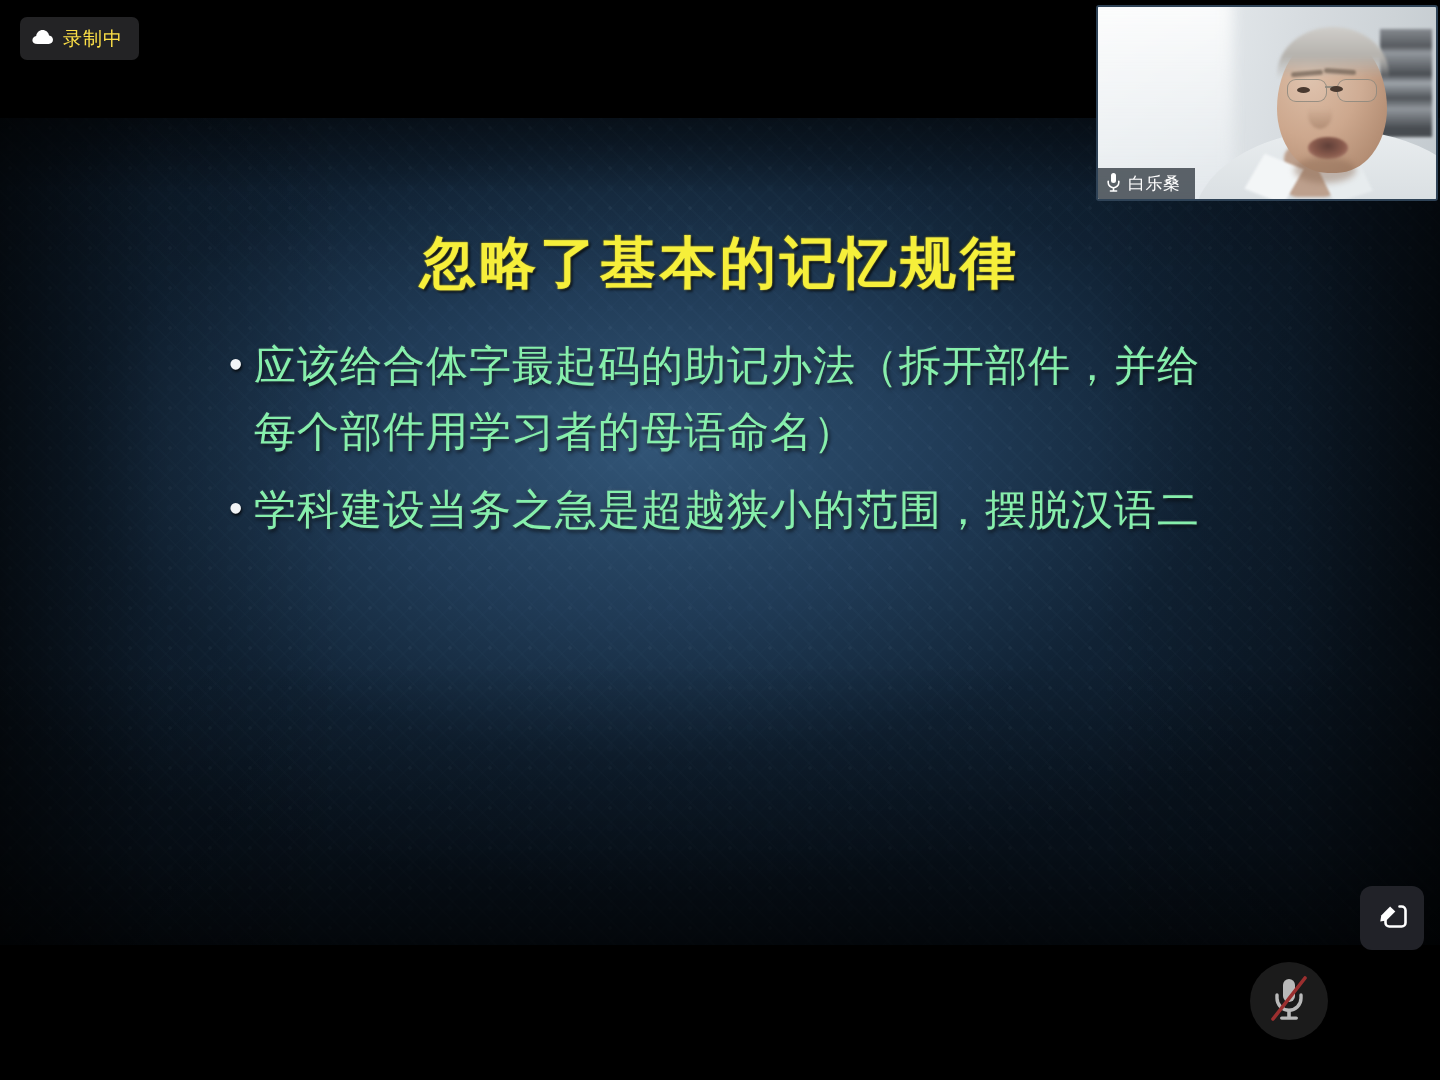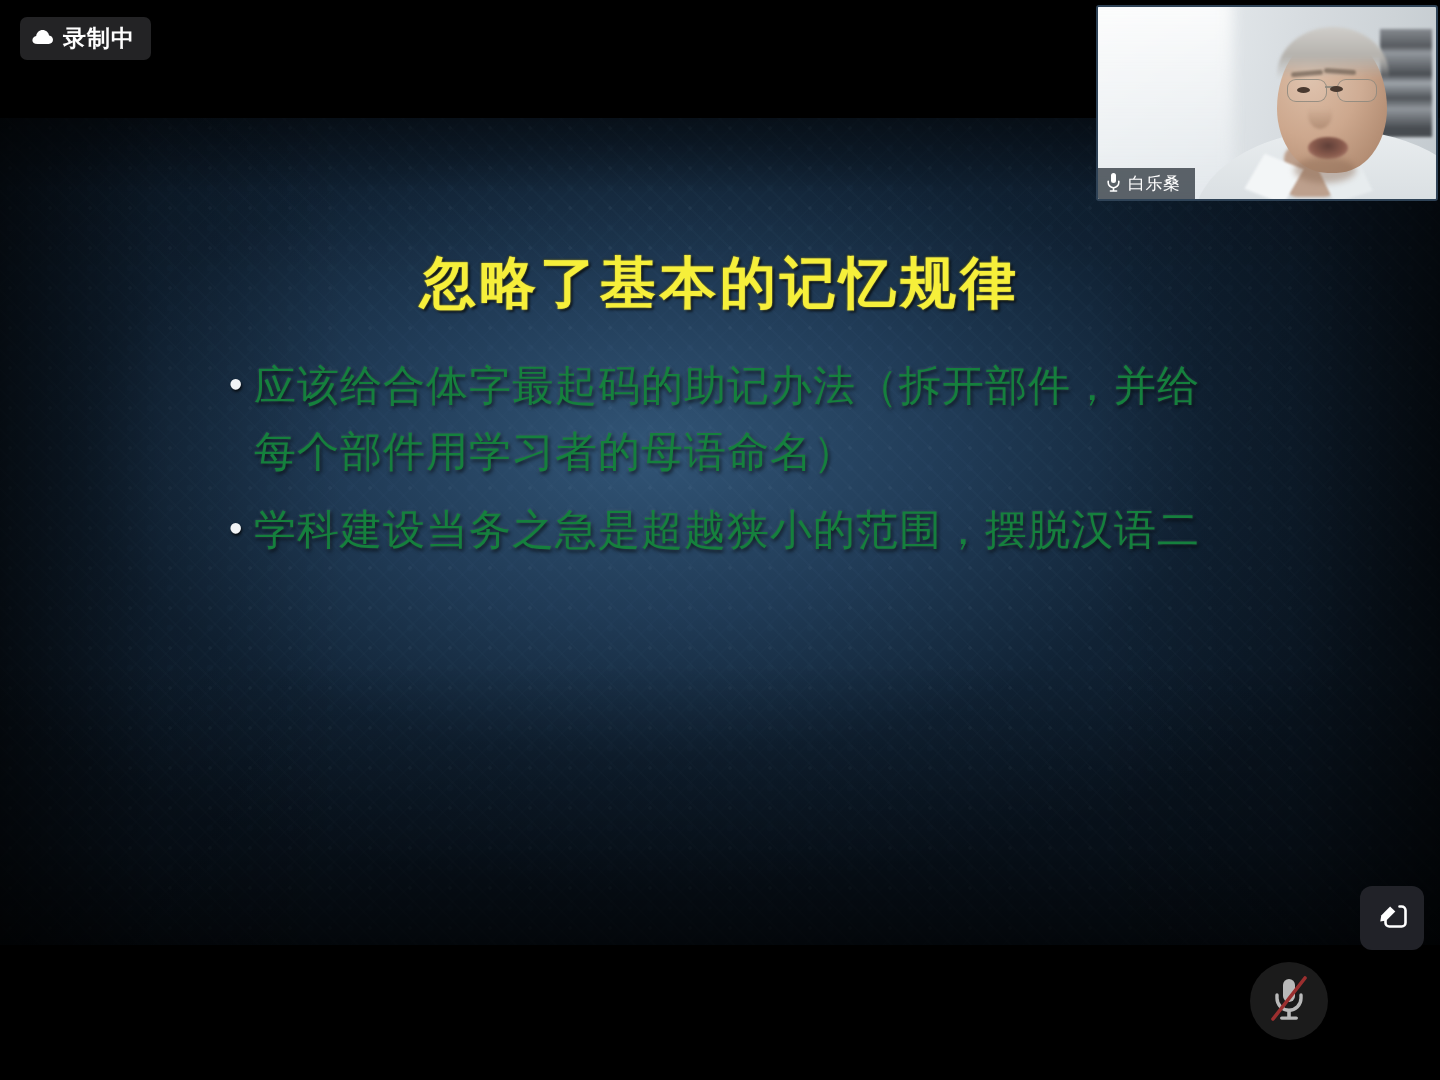--- a/index.html
+++ b/index.html
@@ -82,21 +82,20 @@
     background:
       linear-gradient(to right, rgba(0,0,0,0.62) 0%, rgba(0,0,0,0.16) 11%, rgba(0,0,0,0) 24%,
         rgba(0,0,0,0) 76%, rgba(0,0,0,0.20) 90%, rgba(0,0,0,0.66) 100%),
       linear-gradient(to bottom, rgba(0,0,0,0.50) 0%, rgba(0,0,0,0.05) 9%, rgba(0,0,0,0) 20%,
         rgba(0,0,0,0) 66%, rgba(0,0,0,0.38) 88%, rgba(0,0,0,0.72) 100%);
   }
 
   .slide-content {
     position: absolute;
     inset: 0;
-    margin-top: 20px;
   }
 
   .slide-title {
     position: absolute;
     left: 0;
     right: 0;
     top: 108px;
     text-align: center;
     font-family: "Liberation Serif", "DejaVu Serif", serif;
     font-size: 56px;
@@ -128,21 +127,21 @@
     line-height: 64px;
     color: #f2f4f6;
     text-align: left;
     text-shadow: 1px 2px 3px rgba(0,0,0,0.8);
   }
   .bullet-text {
     flex: 1 1 auto;
     font-family: "Liberation Serif", "DejaVu Serif", serif;
     font-size: 42px;
     line-height: 66px;
-    color: #15803d;
+    color: #86efac;
     letter-spacing: 1px;
     text-shadow:
       1px 2px 4px rgba(0,0,0,0.85),
       0 0 3px rgba(210,230,255,0.25);
   }
   .bullet-line { display: block; white-space: nowrap; }
 
   
   .rec-badge {
     position: absolute;
@@ -151,25 +150,24 @@
     height: 43px;
     padding: 0 16px 0 12px;
     display: flex;
     align-items: center;
     gap: 9px;
     border-radius: 7px;
     background: #232325;
   }
   .rec-badge .cloud-icon { display: block; }
   .rec-badge-label {
-    color: #ffffff;
-    font-size: 23px;
+    color: #fde047;
+    font-size: 19px;
     letter-spacing: 1px;
     line-height: 1;
-    font-weight: bold;
   }
 
   
   .video-thumb {
     position: absolute;
     left: 1096px;
     top: 5px;
     width: 338px;
     height: 192px;
     border: 2px solid #2e4256;

